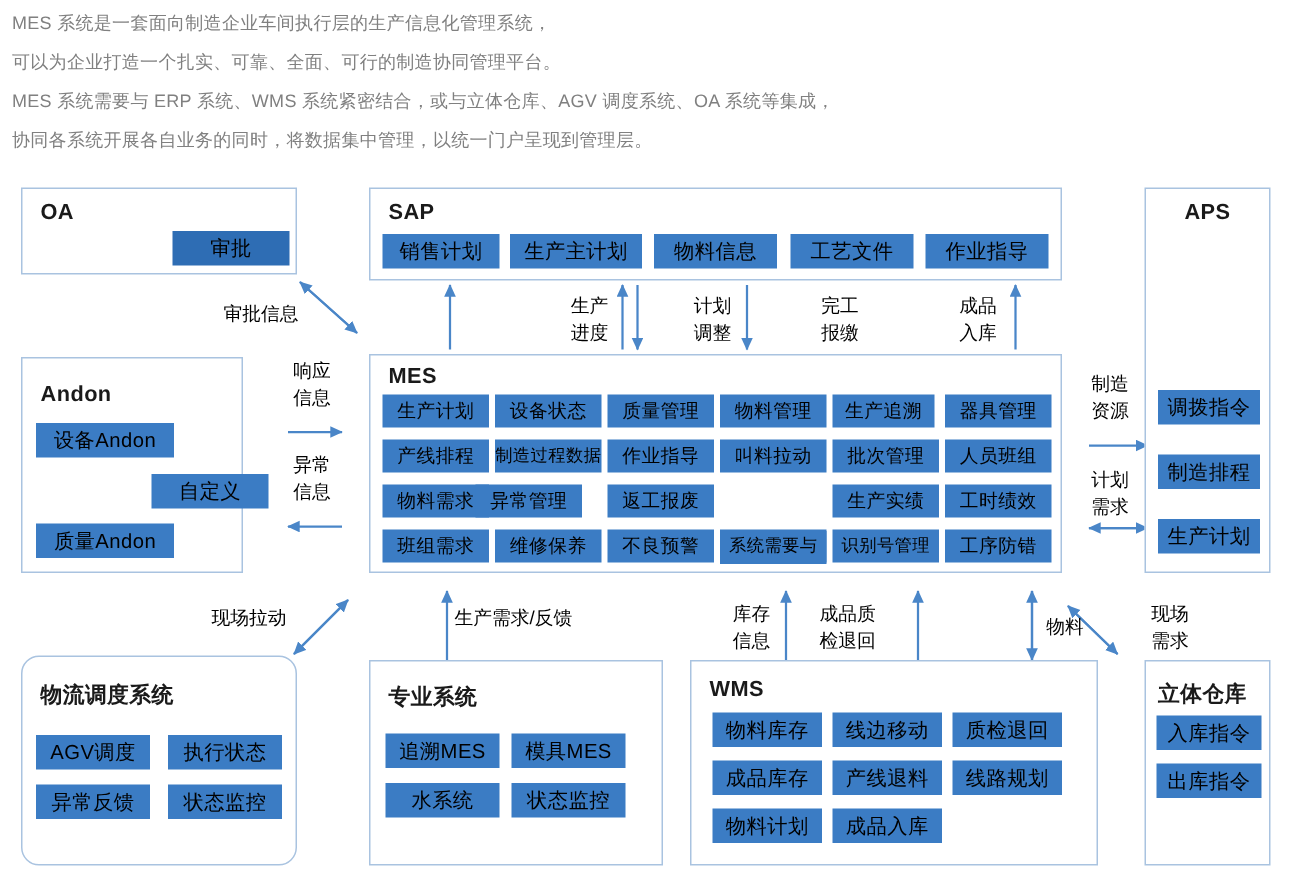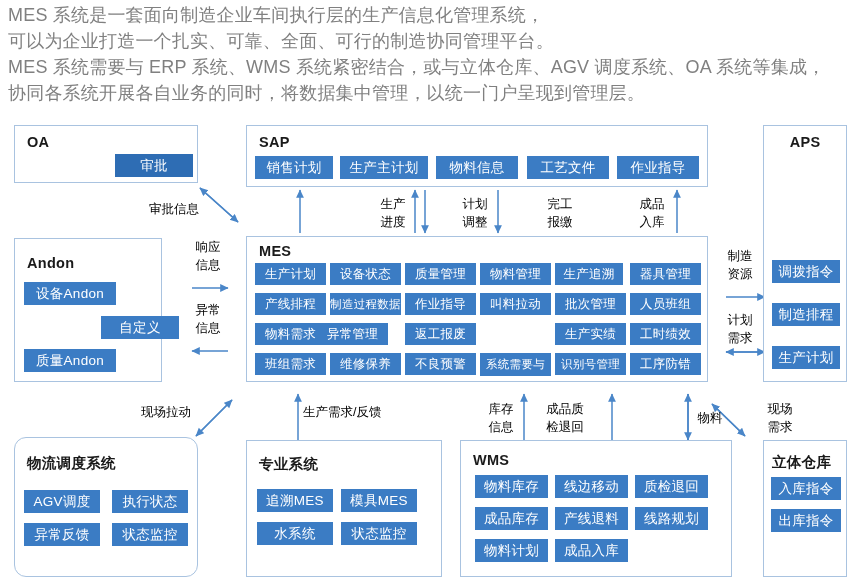--- a/index.html
+++ b/index.html
@@ -10,21 +10,21 @@
     overflow:hidden;
     position:relative;
     color:#6f6f6f;
   }
   #canvas{position:absolute;left:0;top:0;width:859px;height:586px;}
 
   
   .intro{position:absolute;left:8px;top:4px;width:845px;}
   .intro p{
     margin:0 0 4px 0;
-    font-size:18px;
+    font-size:12px;
     line-height:22px;
     color:#808080;
     letter-spacing:.2px;
     white-space:nowrap;
   }
 
   
   .sysbox{
     position:absolute;
     border:1.4px solid #a9c3e0;
@@ -39,21 +39,21 @@
     letter-spacing:.3px;
     white-space:nowrap;
   }
   .title-tl{left:12px;top:8px;}
   .title-center{left:0;right:0;top:8px;text-align:center;}
 
   
   .chip{
     position:absolute;
     background:#3b7cc4;
-    color:#ffffff;
+    color:#000000;
     font-size:12.5px;
     line-height:20px;
     height:20px;
     text-align:center;
     white-space:nowrap;
     box-sizing:border-box;
     overflow:hidden;
     letter-spacing:.3px;
   }
   .chip.dk{background:#2e6db4;}

